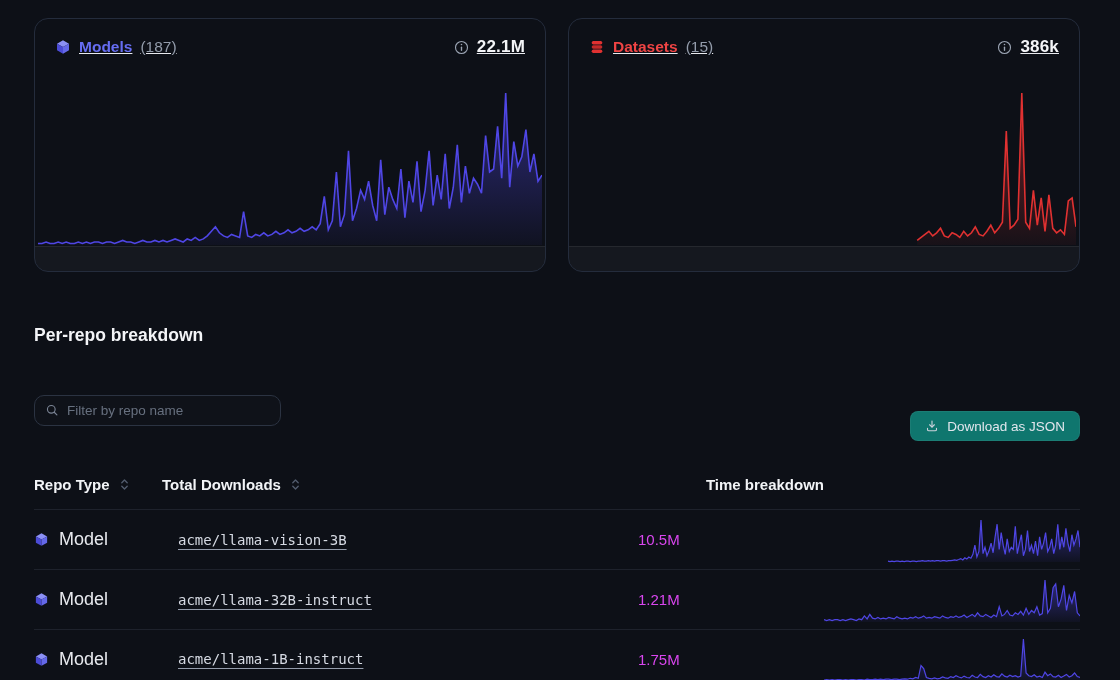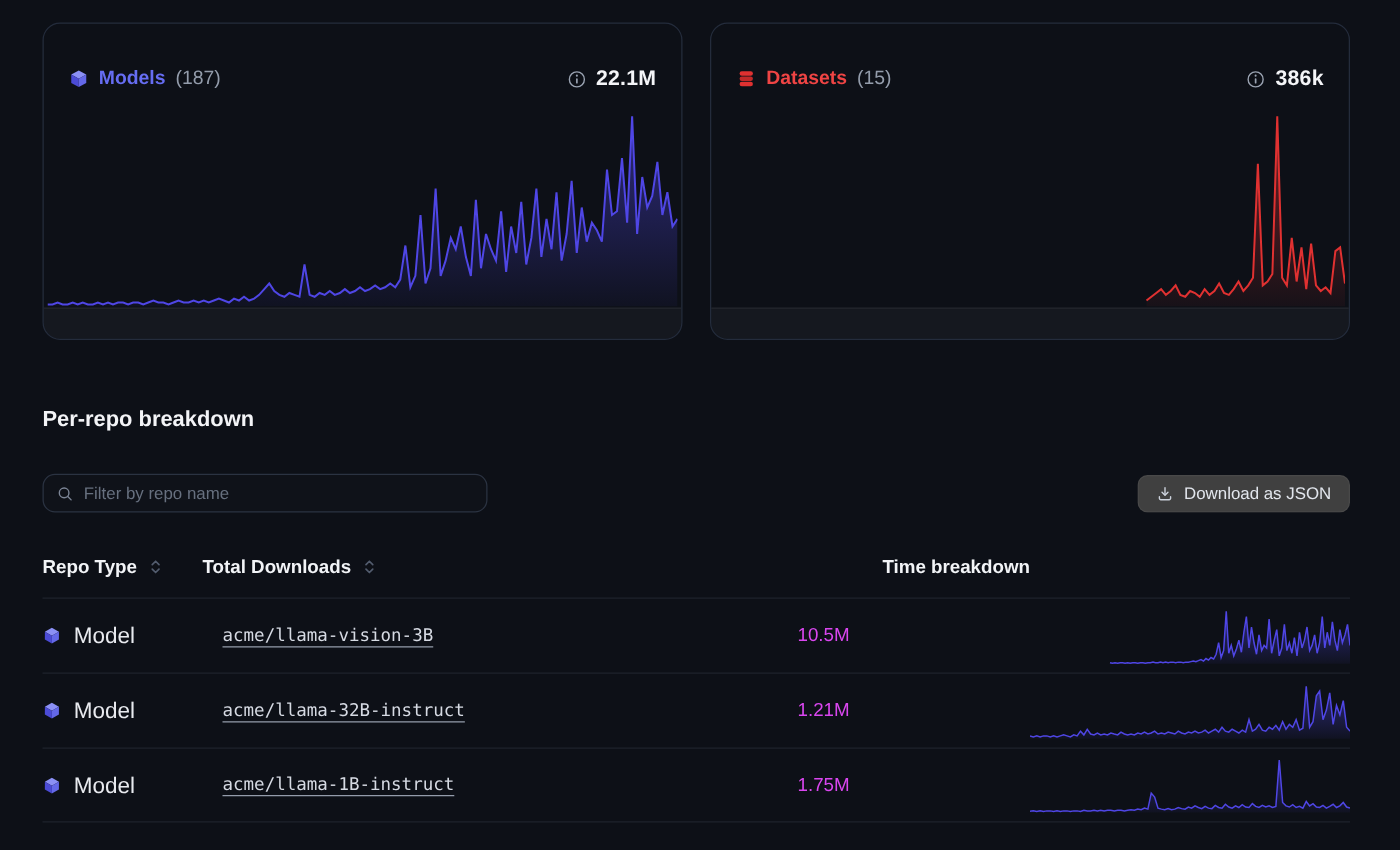--- a/index.html
+++ b/index.html
@@ -13,23 +13,23 @@
 
   
   .cards-row { display:flex; gap:22px; }
   .card {
     position:relative; flex:1; height:254px;
     border:1px solid #242c3c; border-radius:14px;
     background:linear-gradient(180deg,#0f121a 0%,#11162 35%,#121724 45%,#1c2433 85%,#212b3b 100%);
     overflow:hidden;
   }
   .card-head {
-    position:absolute; top:16px; left:0; right:0;
+    position:absolute; top:0; left:0; right:0;
     display:flex; align-items:center; gap:8px;
-    padding:18px 20px 0 20px; z-index:2;
+    padding:18px 20px 0 20px; z-index:2;text-decoration:underline;
   }
   .card-title { font-size:15.5px; font-weight:700; }
   .title-indigo { color:#666df2; }
   .title-red { color:#ef4444; }
   .card-count { font-size:15.5px; color:#939cab; }
   .spacer { flex:1; }
   .card-total { font-size:17px; font-weight:700; color:#f4f5f8; letter-spacing:.2px; }
   .card-chart { position:absolute; left:3px; right:3px; bottom:25px; height:158px; }
   .card-chart svg { display:block; width:100%; height:100%; }
   .card-footer {
@@ -38,37 +38,37 @@
     border-top:1px solid rgba(255,255,255,0.07);
   }
   .icon { display:inline-flex; align-items:center; }
 
   
   .section-title { margin-top:52px; font-size:17.5px; font-weight:700; color:#f3f4f7; line-height:22px; }
 
   .toolbar { margin-top:33px; display:flex; align-items:center; justify-content:space-between; }
   .filter {
     display:flex; align-items:center; gap:8px;
-    width:356px; height:31px; padding:0 10px;
+    width:247px; height:31px; padding:0 10px;
     border:1px solid #2b3342; border-radius:10px;
     background:rgba(255,255,255,0.01);
   }
   .filter input {
     flex:1; border:none; outline:none; background:transparent;
     font-family:"Liberation Sans","DejaVu Sans",sans-serif;
     font-size:13.5px; color:#cfd4de;
   }
   .filter input::placeholder { color:#67707f; }
   .dl-btn {
     display:flex; align-items:center; gap:8px;
     height:30px; padding:0 14px;
-    background:#404040; border:1px solid rgba(255,255,255,0.05);
+    background:#0f766e; border:1px solid rgba(255,255,255,0.05);
     border-radius:8px; cursor:pointer;
     font-family:"Liberation Sans","DejaVu Sans",sans-serif;
-    font-size:13.5px; font-weight:500; color:#e2e6ed;
+    font-size:13.5px; font-weight:500; color:#e2e6ed;margin-top:32px;
   }
 
   
   .table { margin-top:31px; }
   .thead, .trow {
     display:grid;
     grid-template-columns:128px 476px 186px 256px;
     align-items:center;
   }
   .thead { height:24px; margin-bottom:13px; }

